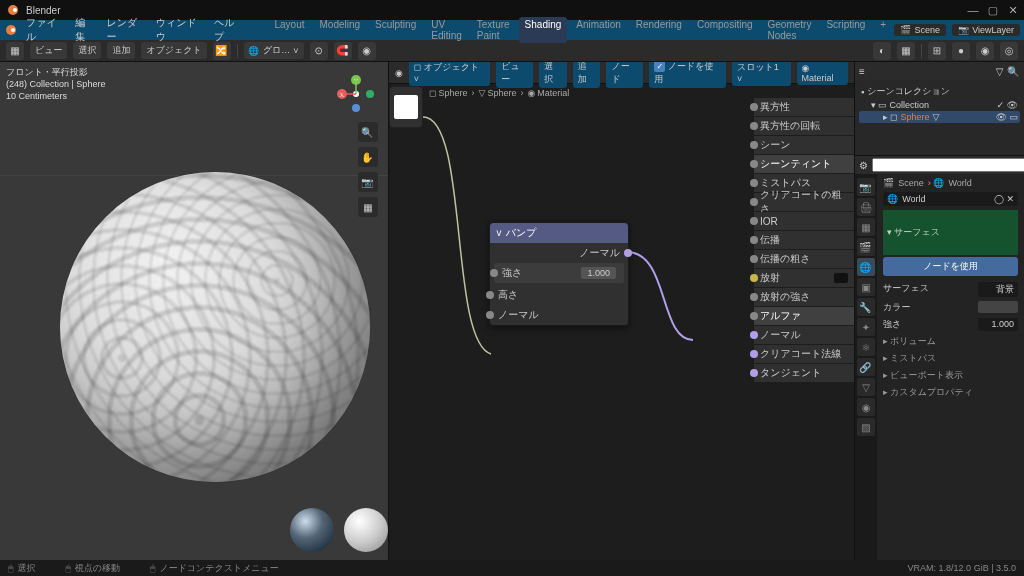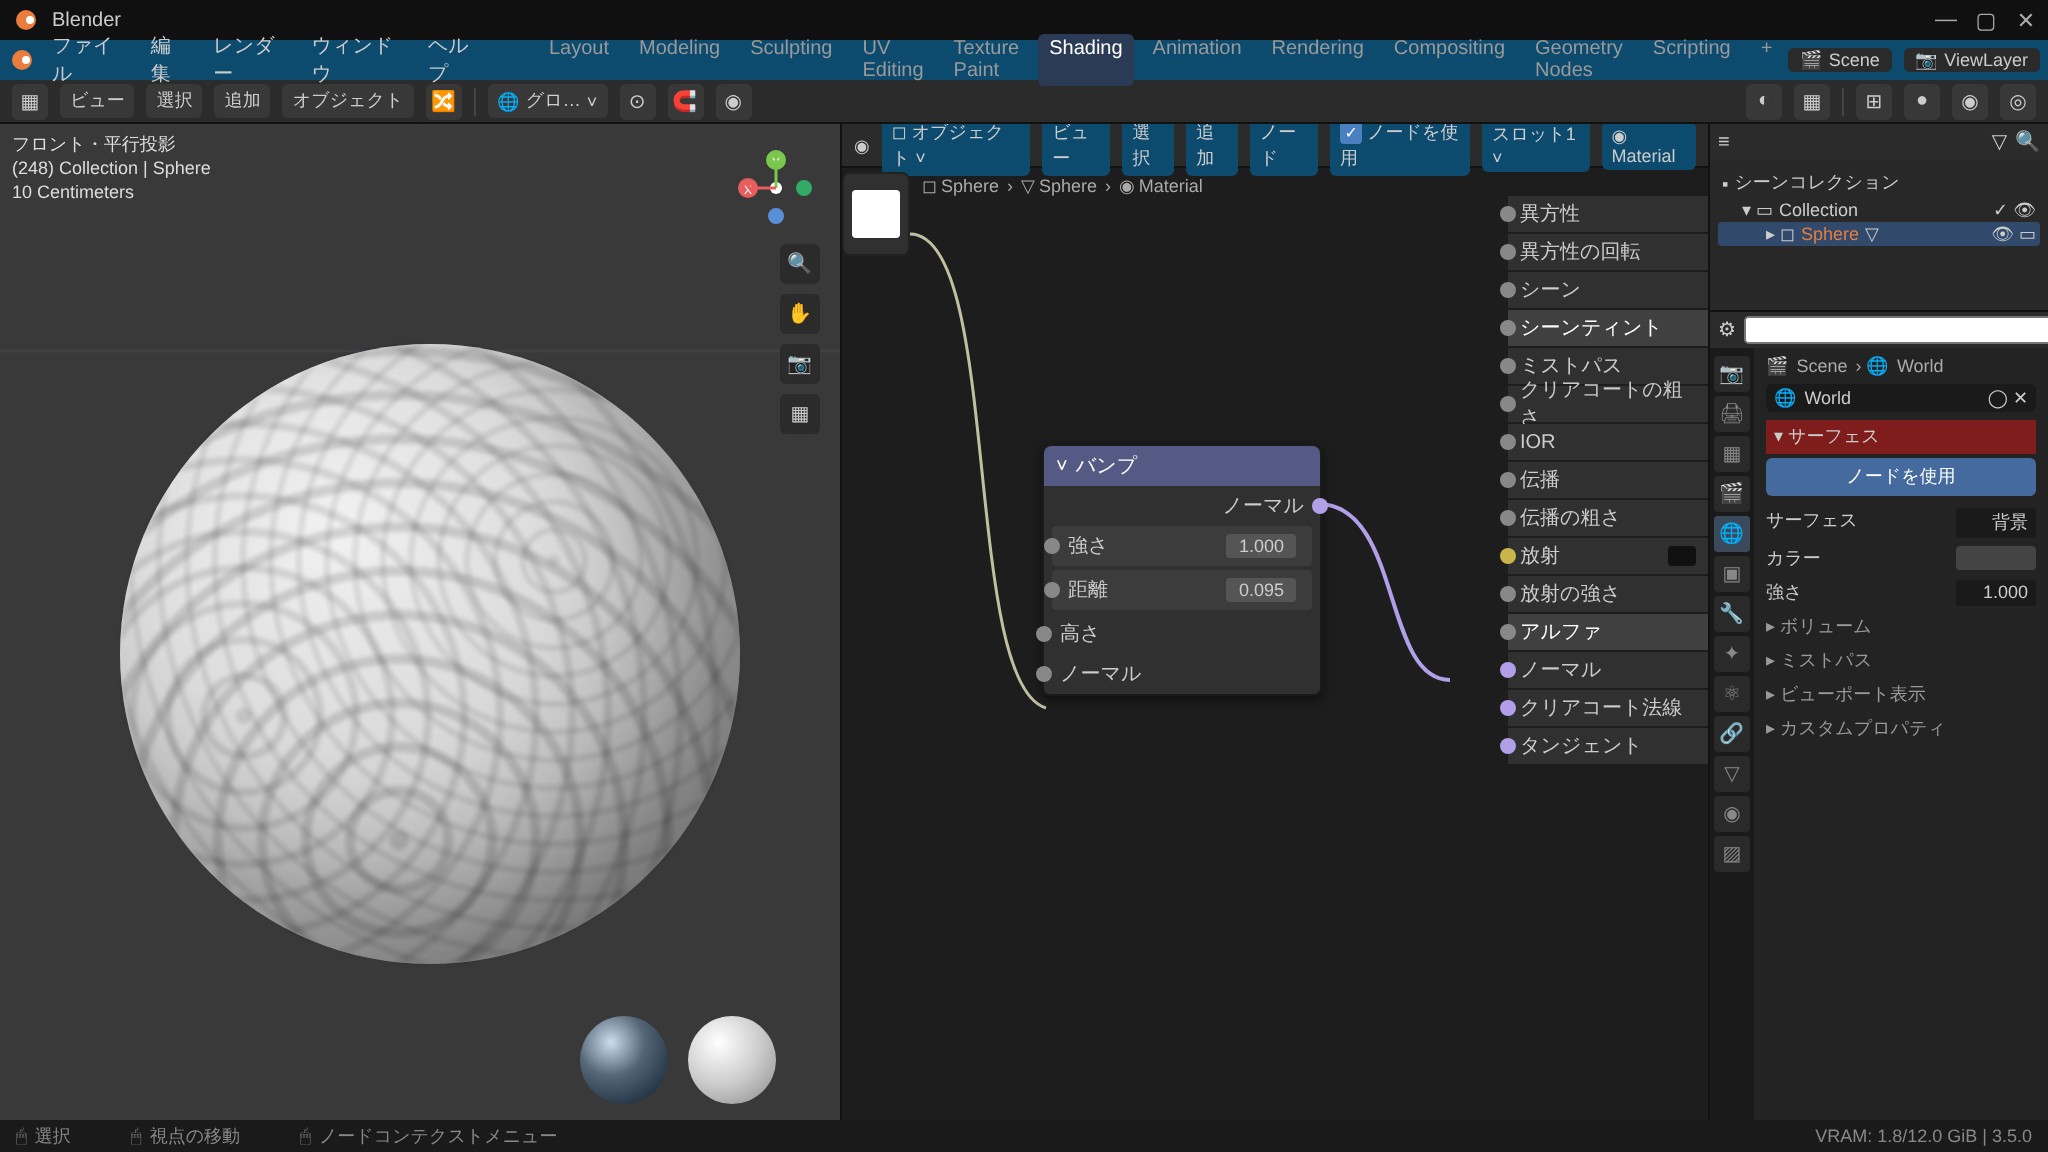--- a/index.html
+++ b/index.html
@@ -13,21 +13,21 @@
 .tabsbar { display:flex; gap:3px; margin-left:20px; }
 .tab { padding:2px 6px; color:#999; cursor:pointer; font-size:10px; }
 .tab.active { color:#fff; background:#2b3a55; border-radius:3px; }
 .topright { margin-left:auto; display:flex; align-items:center; gap:6px; }
 .pill { background:#2a2a2a; border-radius:3px; padding:1px 6px; display:flex; align-items:center; gap:3px; font-size:9px; }
 .toolbar2 { height:22px; background:#2b2b2b; display:flex; align-items:center; padding:0 6px; gap:6px; border-bottom:1px solid #111; }
 .toolbar2 .tb { background:#383838; padding:2px 5px; border-radius:3px; font-size:9px; color:#ccc; display:flex; align-items:center; gap:3px; }
 .toolbar2 .sep { width:1px; height:14px; background:#444; }
 .toolbar2 .icobtn { width:18px; height:18px; background:#383838; border-radius:3px; display:flex; align-items:center; justify-content:center; }
 .main { position:absolute; top:62px; bottom:16px; left:0; right:0; display:flex; }
-.viewport { width:420px; background:#393939; position:relative; overflow:hidden; }
+.viewport { width:388px; background:#393939; position:relative; overflow:hidden; }
 .viewport .info { position:absolute; top:4px; left:6px; font-size:9px; color:#ddd; line-height:12px; }
 .viewport .gizmo { position:absolute; top:10px; right:10px; width:44px; height:44px; }
 .viewport .icons { position:absolute; top:60px; right:10px; display:flex; flex-direction:column; gap:5px; }
 .viewport .icons div { width:20px; height:20px; background:#2b2b2b; border-radius:3px; display:flex; align-items:center; justify-content:center; color:#ccc; }
 .sphere { position:absolute; top:110px; left:60px; width:310px; height:310px; border-radius:50%;
   background: radial-gradient(circle at 35% 30%, #f2f2f2 0%, #dcdcdc 35%, #b8b8b8 70%, #8a8a8a 95%, #666 100%);
   box-shadow: inset -30px -30px 60px rgba(0,0,0,0.3), inset 20px 20px 40px rgba(255,255,255,0.2);
 }
 .sphere::before { content:""; position:absolute; inset:0; border-radius:50%;
   background: repeating-radial-gradient(circle at 20% 60%, rgba(0,0,0,0.12) 0 4px, transparent 4px 18px),
@@ -70,21 +70,21 @@
 .outliner { height:76px; background:#282828; border-bottom:1px solid #111; padding:4px; font-size:9px; overflow:hidden; }
 .outliner .orow { display:flex; align-items:center; gap:3px; padding:1px 2px; }
 .outliner .orow.sel { background:#314a6b; border-radius:2px; }
 .props { flex:1; display:flex; }
 .proptabs { width:22px; background:#1a1a1a; display:flex; flex-direction:column; gap:2px; padding-top:4px; align-items:center; }
 .proptabs .pt { width:18px; height:18px; background:#2a2a2a; border-radius:2px; display:flex; align-items:center; justify-content:center; font-size:10px; color:#888; }
 .proptabs .pt.active { background:#3a4a5a; }
 .propbody { flex:1; padding:4px 6px; font-size:9px; overflow:hidden; }
 .propbody .crumb { display:flex; gap:4px; margin-bottom:4px; color:#aaa; }
 .propbody .sec { margin-bottom:4px; }
-.propbody .sechdr { background:#7f1d1d; padding:2px 4px; margin-bottom:2px; }
+.propbody .sechdr { background:#14532d; padding:16px 4px; margin-bottom:2px; }
 .propbody .btn { background:#446a9e; color:#fff; text-align:center; padding:3px; border-radius:3px; margin-bottom:4px; }
 .propbody .prow2 { display:flex; justify-content:space-between; padding:2px 0; }
 .propbody .prow2 .v { background:#1a1a1a; padding:1px 4px; border-radius:2px; min-width:40px; text-align:right; }
 .propbody .exp { padding:2px 0; color:#999; }
 .statusbar { position:absolute; bottom:0; left:0; right:0; height:16px; background:#1a1a1a; display:flex; align-items:center; padding:0 8px; font-size:9px; color:#888; }
 .statusbar .sitem { margin-right:30px; display:flex; align-items:center; gap:4px; }
 .statusbar .sright { margin-left:auto; }
 .chk { width:11px; height:11px; background:#4a80c0; border-radius:2px; display:inline-flex; align-items:center; justify-content:center; color:#fff; font-size:8px; }
 .orange { color:#e87d3e; }
 svg { overflow:visible; }
@@ -236,25 +236,20 @@
       <div class="row">
         <span></span>
           <span>ノーマル</span>
         <span class="sock out sockn"></span>
       </div>
       <div class="row field">
         <span class="sock in sockv"></span>
         <span>強さ</span>
         <span class="val">1.000</span>
       </div>
-      <div class="row field">
-        <span class="sock in sockv"></span>
-        <span>距離</span>
-        <span class="val">0.095</span>
-      </div>
       <div class="row">
         <span class="sock in sockv"></span>
         <span>高さ</span>
       </div>
       <div class="row">
         <span class="sock in sockn"></span>
         <span>ノーマル</span>
       </div>
     </div>
 

